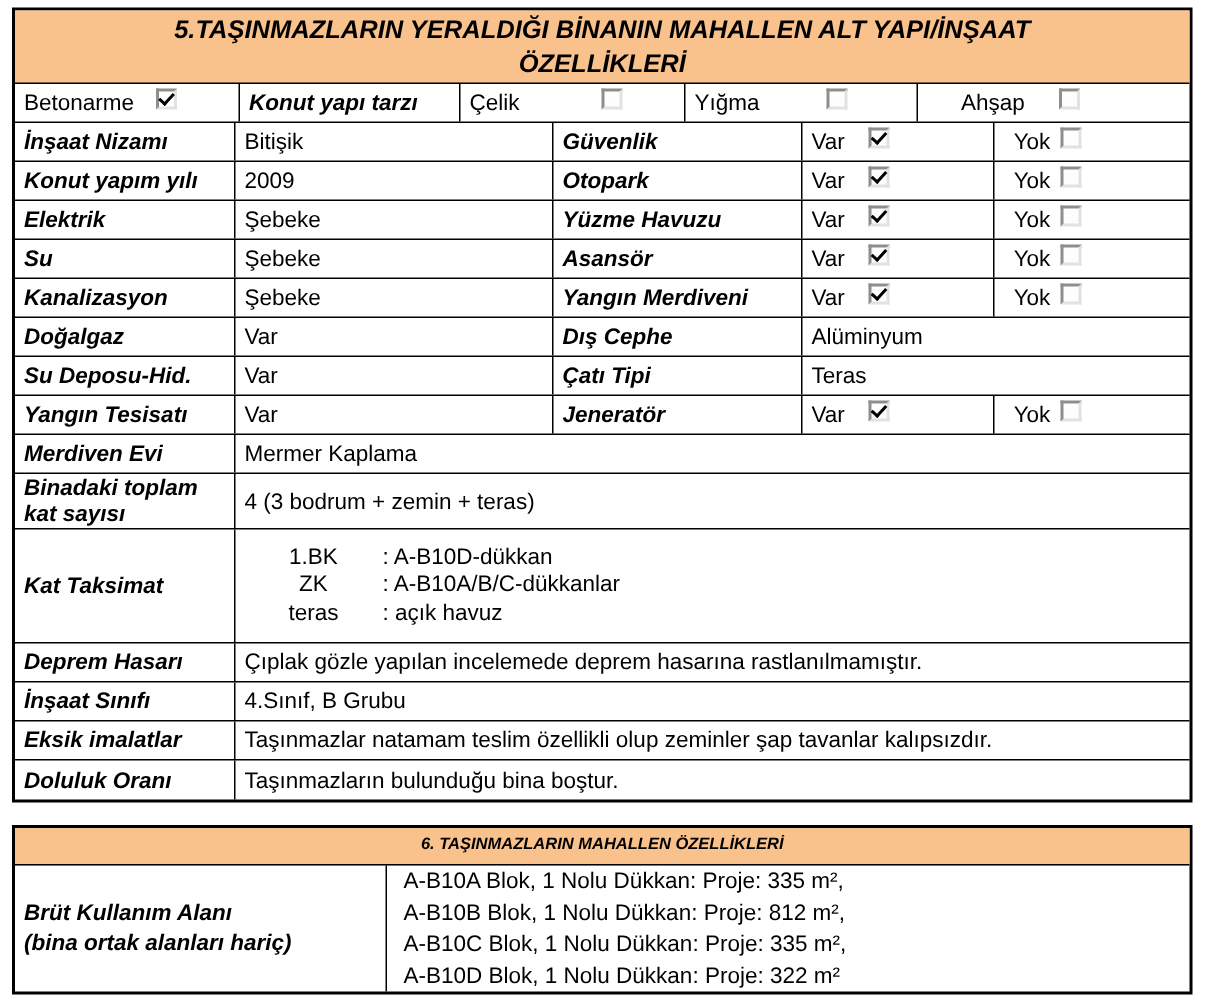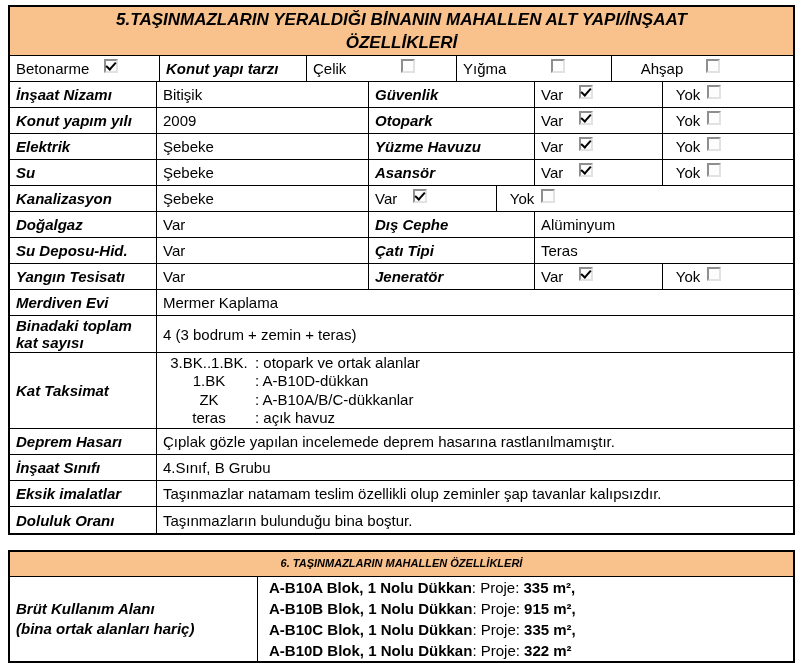--- a/index.html
+++ b/index.html
@@ -75,21 +75,21 @@
   .kt-line { display: flex; line-height: 18.5px; }
   .kt-key  { width: 92px; flex: none; }
 
   .gap { height: 15px; }
 
   
   .t2-label { width: 248px; flex: none; flex-direction: column; align-items: flex-start; justify-content: center; }
   .t2-label div { line-height: 20px; }
   .t2-body { flex-direction: column; align-items: flex-start; justify-content: center; padding-left: 11px; }
   .t2-line { line-height: 21px; }
-  .b { font-weight: bold; }
+  .b { font-weight: normal; }
 </style>
 </head>
 <body>
 
 <div class="page">
 
   <div class="tbl">
 
     <div class="thead">
       <div>5.TAŞINMAZLARIN YERALDIĞI BİNANIN MAHALLEN ALT YAPI/İNŞAAT</div>
@@ -198,20 +198,23 @@
       </div>
     </div>
 
     <div class="row">
       <div class="cell w-c1 lab">
           <span>Kanalizasyon</span>
         </div>
       <div class="cell w-c2">
           <span>Şebeke</span>
         </div>
+      <div class="cell w-c3 lab">
+          <span>Yangın Merdiveni</span>
+        </div>
       <div class="cell w-c4">
         <span class="varlab">Var</span>
         <span class="cb checked"></span>
       </div>
       <div class="cell endc">
         <span class="varlab">Yok</span>
         <span class="cb"></span>
       </div>
     </div>
 
@@ -281,24 +284,20 @@
       <div class="cell endc">
           <span>4 (3 bodrum + zemin + teras)</span>
         </div>
     </div>
 
     <div class="row h76">
       <div class="cell w-c1 lab">
           <span>Kat Taksimat</span>
         </div>
       <div class="cell endc kt-cell">
-        <div class="kt-line">
-            <span class="kt-key">3.BK..1.BK.</span>
-            <span>: otopark ve ortak alanlar</span>
-          </div>
         <div class="kt-line">
             <span class="kt-key">1.BK</span>
             <span>: A-B10D-dükkan</span>
           </div>
         <div class="kt-line">
             <span class="kt-key">ZK</span>
             <span>: A-B10A/B/C-dükkanlar</span>
           </div>
         <div class="kt-line">
             <span class="kt-key">teras</span>
@@ -353,21 +352,21 @@
       <div>6. TAŞINMAZLARIN MAHALLEN ÖZELLİKLERİ</div>
     </div>
 
     <div class="row h84 last">
       <div class="cell lab t2-label">
         <div>Brüt Kullanım Alanı</div>
         <div>(bina ortak alanları hariç)</div>
       </div>
       <div class="cell endc t2-body">
         <div class="t2-line"><span class="b">A-B10A Blok, 1 Nolu Dükkan</span><span>: Proje: </span><span class="b">335 m²,</span></div>
-        <div class="t2-line"><span class="b">A-B10B Blok, 1 Nolu Dükkan</span><span>: Proje: </span><span class="b">915 m²,</span></div>
+        <div class="t2-line"><span class="b">A-B10B Blok, 1 Nolu Dükkan</span><span>: Proje: </span><span class="b">812 m²,</span></div>
         <div class="t2-line"><span class="b">A-B10C Blok, 1 Nolu Dükkan</span><span>: Proje: </span><span class="b">335 m²,</span></div>
         <div class="t2-line"><span class="b">A-B10D Blok, 1 Nolu Dükkan</span><span>: Proje: </span><span class="b">322 m²</span></div>
       </div>
     </div>
 
   </div>
 
 </div>
 
 </body></html>

